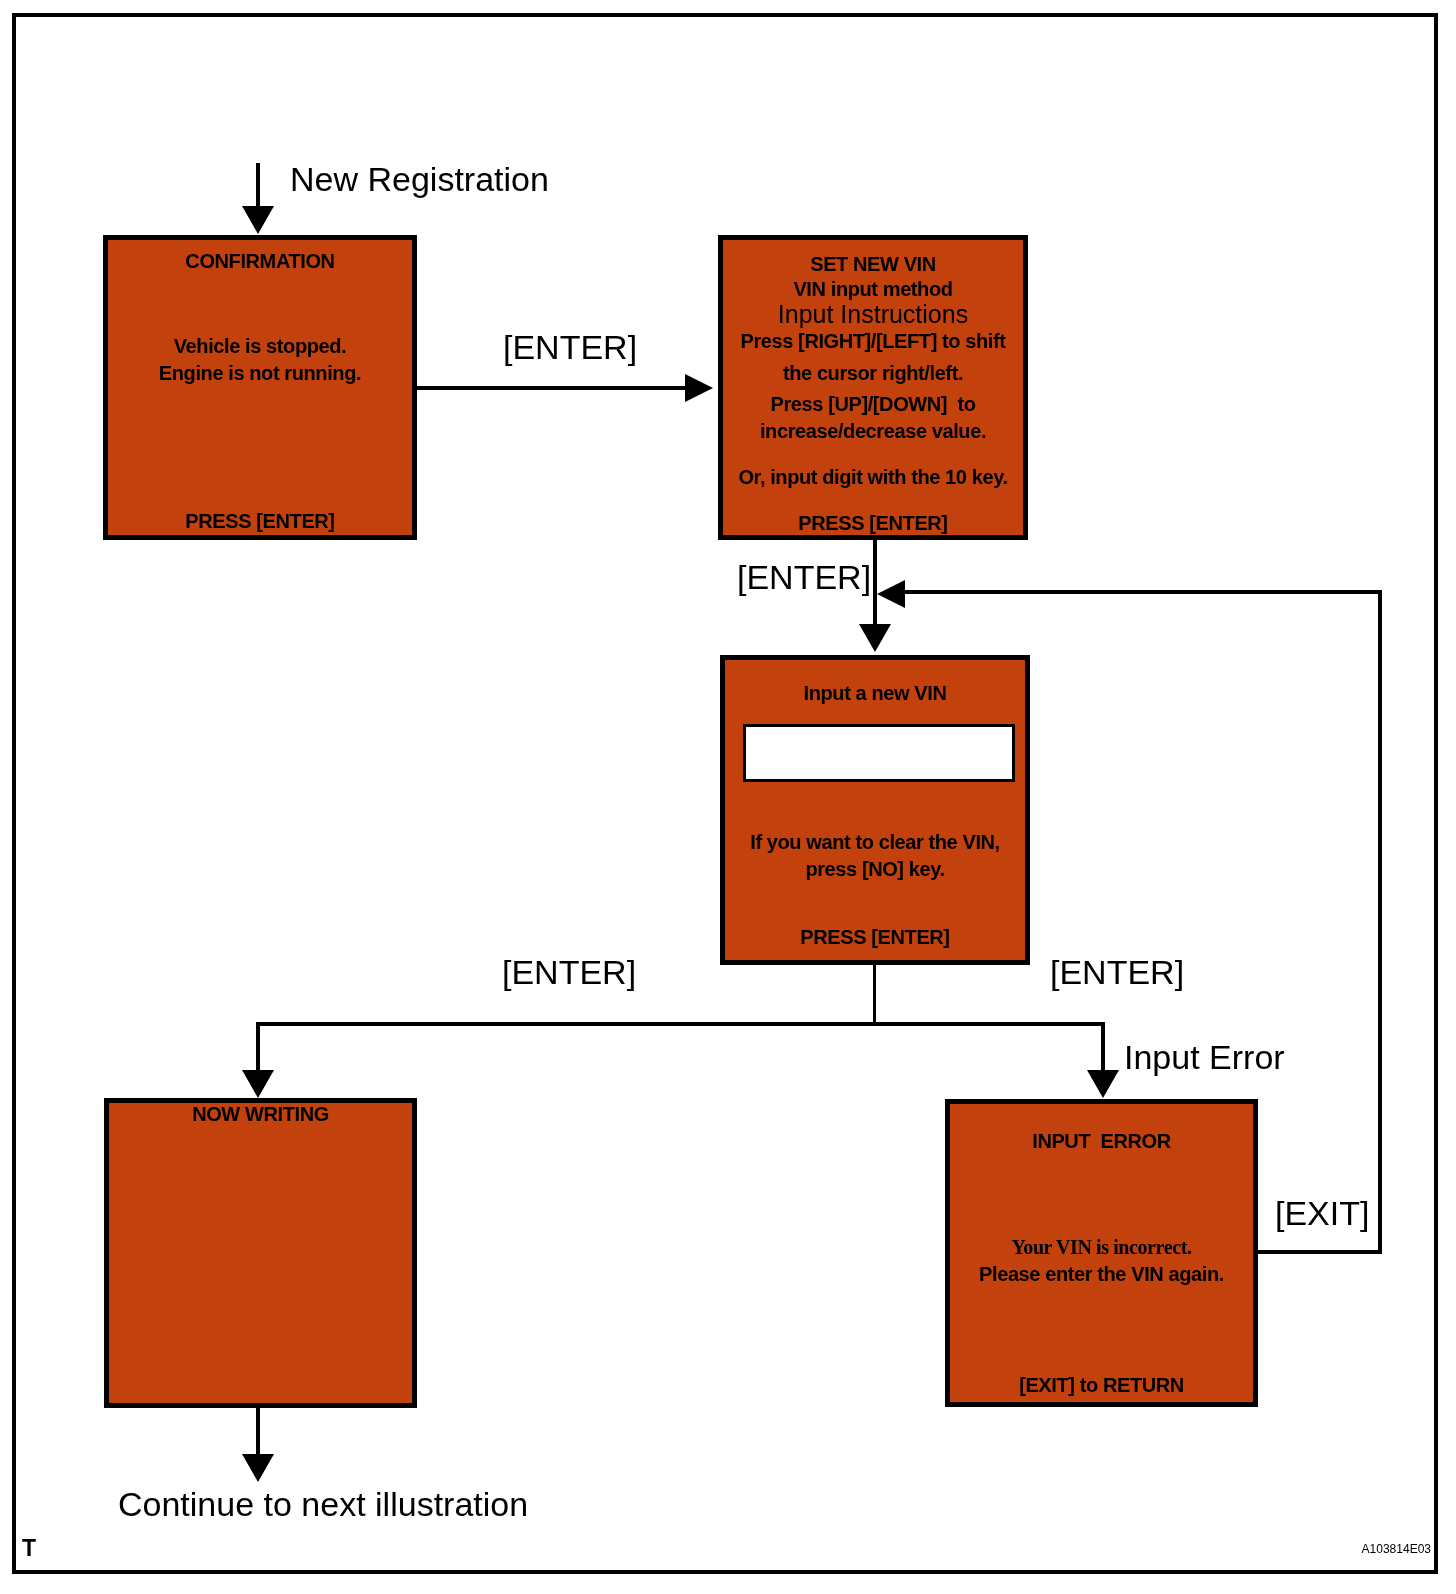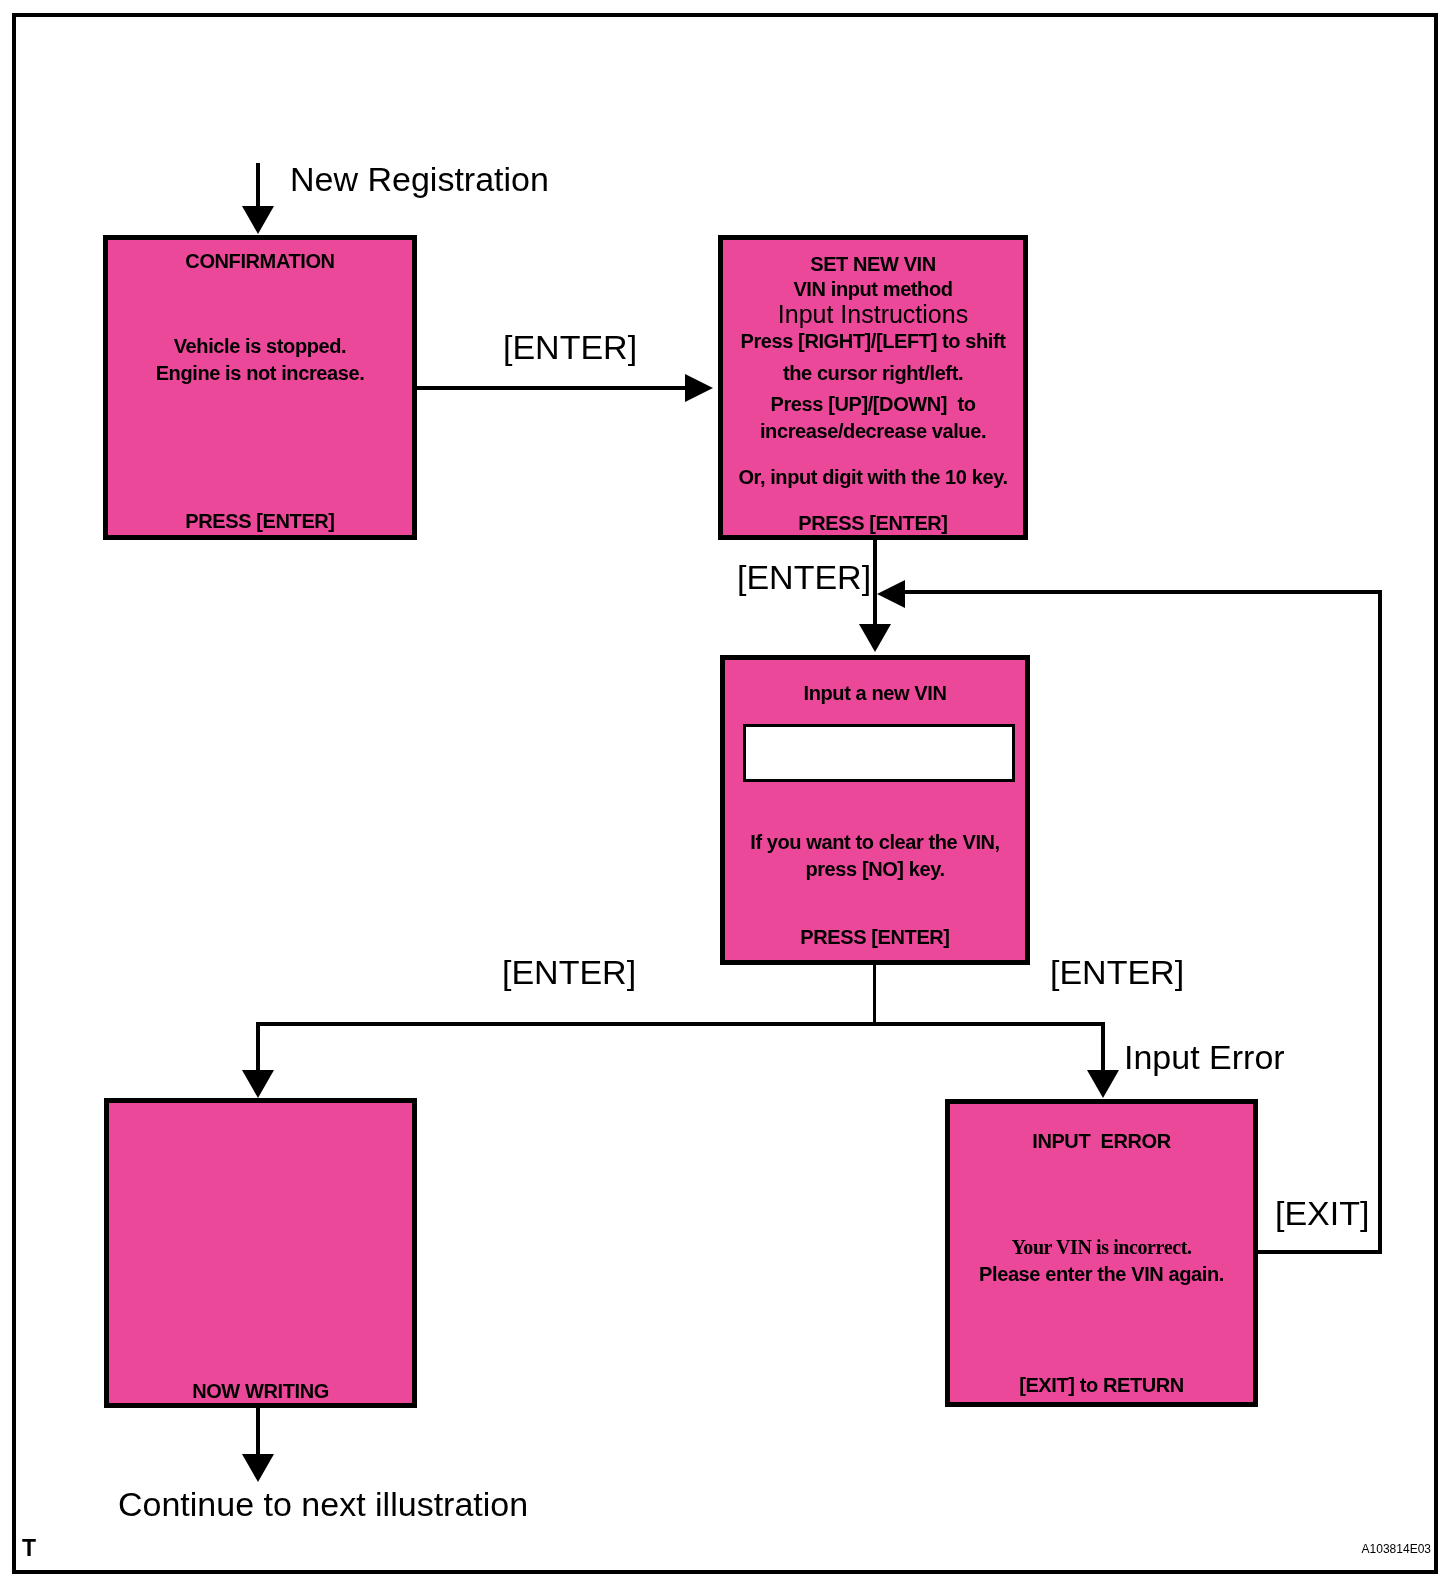--- a/index.html
+++ b/index.html
@@ -2,25 +2,25 @@
 <html><head>
 <meta charset="utf-8">
 <style>
   html,body{margin:0;padding:0;background:#fff;}
   #canvas{
     position:relative;width:1456px;height:1594px;background:#fff;overflow:hidden;
     font-family:"Liberation Sans",sans-serif;color:#000;
   }
   .frame{position:absolute;border:4px solid #000;box-sizing:border-box;background:transparent;}
   
-  .box{position:absolute;border:5px solid #000;box-sizing:border-box;background:#ec4899;}
+  .box{position:absolute;border:5px solid #000;box-sizing:border-box;background:#c2410c;}
   .bl{position:absolute;left:0;right:0;text-align:center;
       font-weight:bold;font-size:20px;line-height:1.15;letter-spacing:-0.4px;white-space:pre-wrap;}
   .bl.sub{font-weight:normal;font-size:25px;letter-spacing:0;}
-  .center-box{display:flex;align-items:flex-end;justify-content:center;}
+  .center-box{display:flex;align-items:flex-start;justify-content:center;}
   
   .ln{position:absolute;background:#000;}
   .ah{position:absolute;width:0;height:0;}
   .ah.down{border-left:16px solid transparent;border-right:16px solid transparent;border-top:28px solid #000;}
   .ah.right{border-top:14px solid transparent;border-bottom:14px solid transparent;border-left:28px solid #000;}
   .ah.left{border-top:14px solid transparent;border-bottom:14px solid transparent;border-right:28px solid #000;}
   
   .lbl{position:absolute;font-size:34px;line-height:1.05;white-space:pre;}
   .input-rect{position:absolute;border:3px solid #000;box-sizing:border-box;background:#fff;
       font-weight:bold;font-size:20px;padding:4px;}
@@ -102,21 +102,21 @@
 
   <div id="frame" class="frame"></div>
 
   <div id="a1-line" class="ln"></div>
   <div id="a1-head" class="ah down"></div>
   <div id="lbl-newreg" class="lbl">New Registration</div>
 
   <div id="box-confirmation" class="box">
     <div id="conf-title" class="bl">CONFIRMATION</div>
     <div id="conf-l1" class="bl">Vehicle is stopped.</div>
-    <div id="conf-l2" class="bl">Engine is not increase.</div>
+    <div id="conf-l2" class="bl">Engine is not running.</div>
     <div id="conf-footer" class="bl">PRESS [ENTER]</div>
   </div>
 
   <div id="a2-line" class="ln"></div>
   <div id="a2-head" class="ah right"></div>
   <div id="lbl-enter-top" class="lbl">[ENTER]</div>
 
   <div id="box-setvin" class="box">
     <div id="sv-t1" class="bl">SET NEW VIN</div>
     <div id="sv-t2" class="bl">VIN input method</div>

